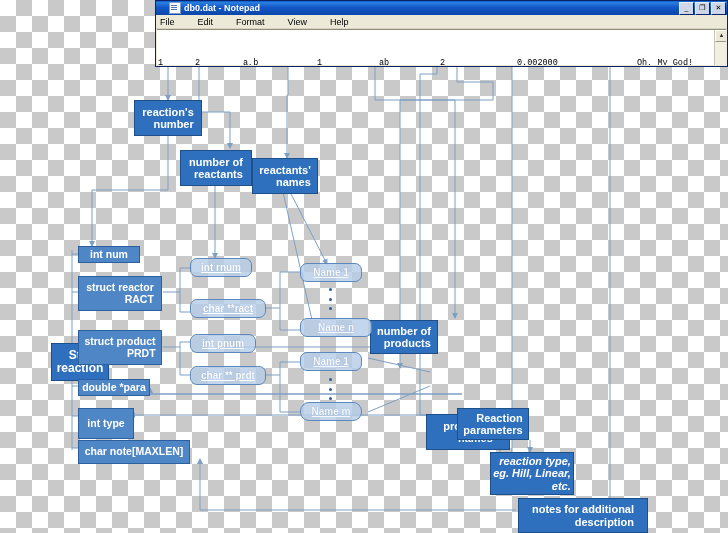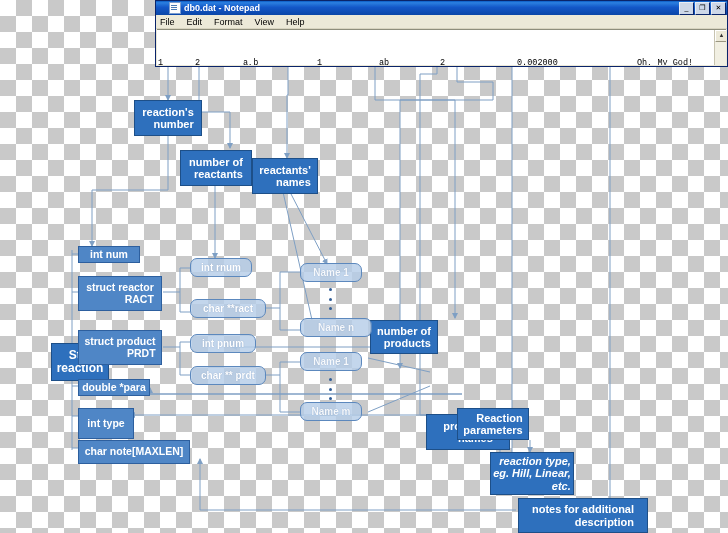--- a/index.html
+++ b/index.html
@@ -48,21 +48,21 @@
   }
   .npbtns{display:flex;gap:1px;align-items:center;flex:0 0 auto;}
   .npbtn{
     width:13px;height:11px;background:#cdd7e8;border:1px solid #0a246a;
     border-top-color:#e8edf6;border-left-color:#e8edf6;
     font-size:7px;line-height:9px;text-align:center;color:#000;
     font-family:"Liberation Sans", sans-serif;
   }
   .npmenubar{
     height:13px;background:#ece9d8;display:flex;align-items:center;
-    padding-left:4px;gap:12px;border-bottom:1px solid #d8d4c0;
+    padding-left:4px;gap:23px;border-bottom:1px solid #d8d4c0;
   }
   .npmenu{font-size:9px;color:#000;font-family:"Liberation Sans", sans-serif;}
   .nptextarea{
     position:absolute;left:1px;top:28px;right:1px;bottom:1px;
     background:#ffffff;overflow:hidden;
     border-top:1px solid #8e8e7c;
   }
   .npscroll{
     position:absolute;right:0;top:0;width:11px;bottom:0;background:#f1efe2;
     border-left:1px solid #c7c3b0;
@@ -87,21 +87,21 @@
     color:#ffffff;font-weight:bold;
     font-family:"Liberation Sans", sans-serif;
     line-height:1.12;
     border:1px solid #1b4f8a;
   }
   .dark{background:#2e70bd;border-color:#1d4f88;}
   .mid {background:#4f86c6;border-color:#2d5f9e;}
   .pale{
     background:rgba(182,205,232,0.82);
     border:1.5px solid #5c88bd;border-radius:7px;
-    color:#ffffff;text-shadow:0 0 1px rgba(120,150,190,.9);
+    color:#ffffff;text-shadow:0 0 1px rgba(120,150,190,.9);text-decoration:underline;
   }
   .pale.faint{color:rgba(255,255,255,0.92);}
 
   
   .dots{position:absolute;display:flex;flex-direction:column;align-items:center;justify-content:space-between;}
   .dots i{display:block;width:3px;height:3px;border-radius:50%;background:#2f5c96;}
 </style>
 </head>
 <body>
 
@@ -275,15 +275,15 @@
       <i></i>
     </div>
   <div class="fbox pale faint" style="left:300px;top:318px;width:72px;height:19px;font-size:10px;">Name n</div>
 
   <div class="fbox pale faint" style="left:300px;top:352px;width:62px;height:19px;font-size:10px;">Name 1</div>
   <div class="dots" style="left:328px;top:378px;width:4px;height:22px;">
       <i></i>
       <i></i>
       <i></i>
     </div>
-  <div class="fbox pale faint" style="left:300px;top:402px;width:62px;height:19px;font-size:10px;">Name m</div>
+  <div class="fbox pale faint" style="left:300px;top:402px;width:62px;height:19px;font-size:10px;border-radius:9px;">Name m</div>
 
 </div>
 
 </body></html>

